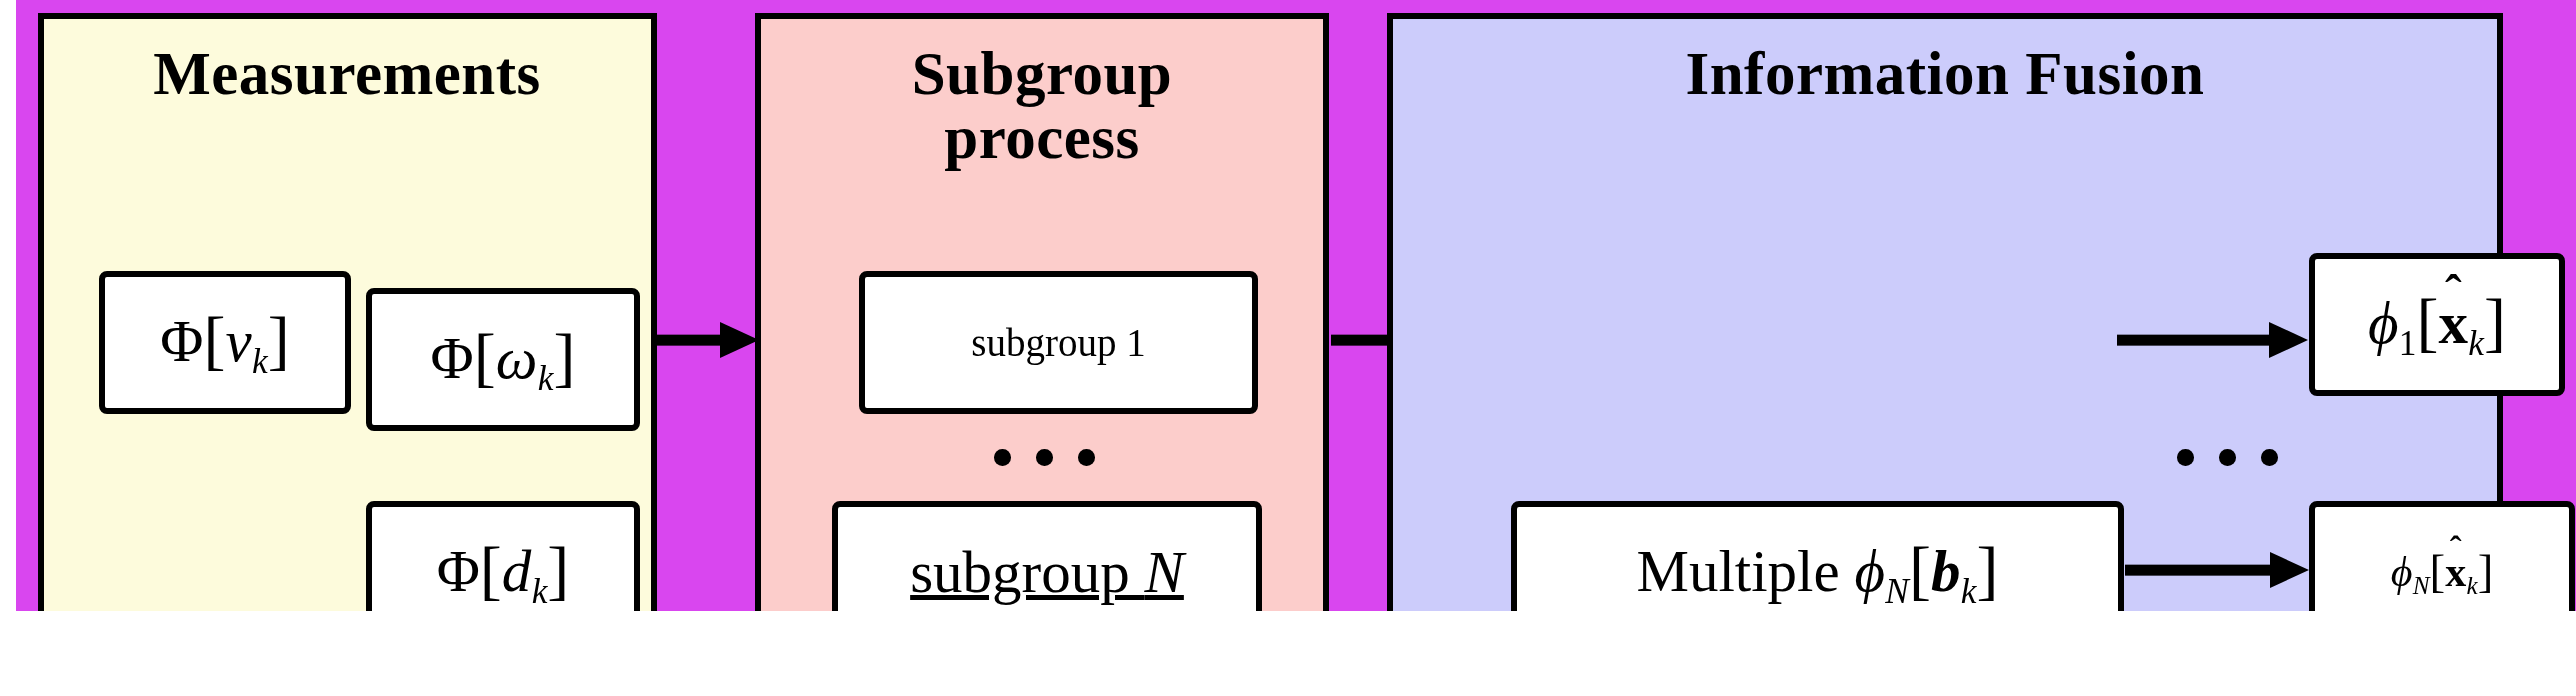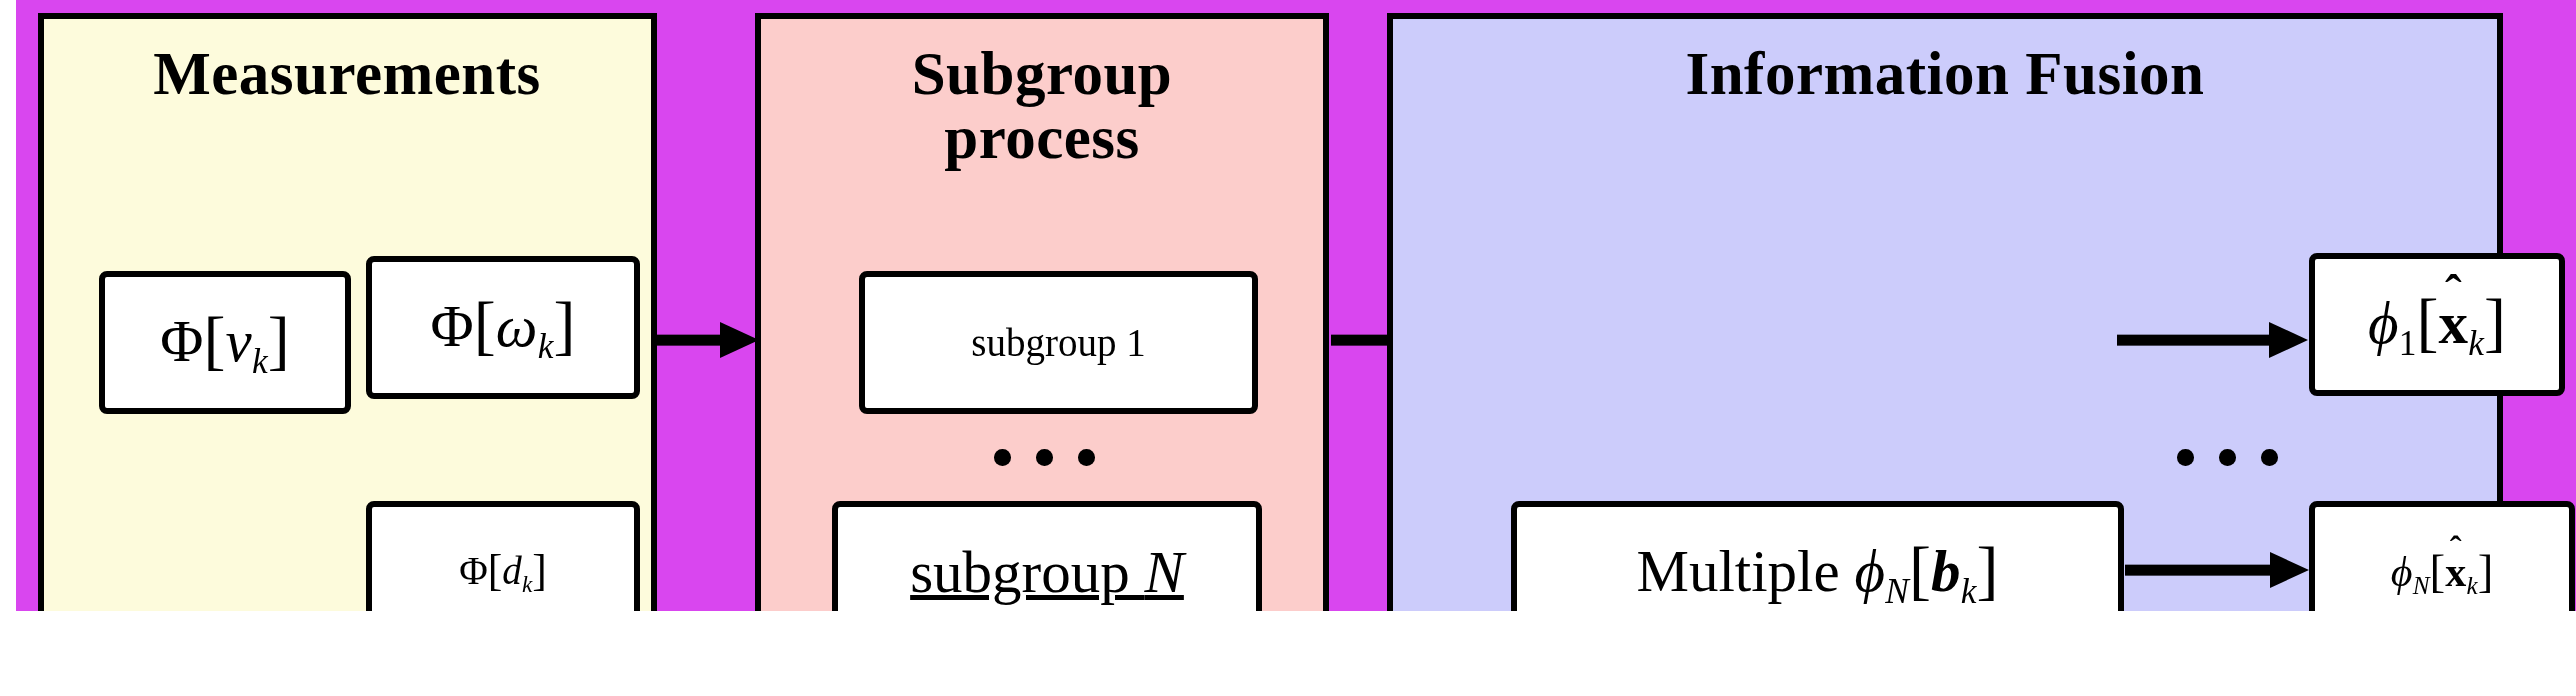--- a/index.html
+++ b/index.html
@@ -56,29 +56,29 @@
   <div class="panel" style="left:21.5px;top:12.7px;width:619px;height:672px;background:#FDFBDC;">
     <div class="panel-title" style="top:23.4px;font-size:61px;">Measurements</div>
   </div>
 
   <div class="node" style="left:83px;top:271px;width:252px;height:143px;">
     <span class="m" style="font-size:59px;">
       <span class="up">Φ</span><span class="brk">[</span><span class="it">v</span><span class="sub">k</span><span class="brk">]</span>
     </span>
   </div>
 
-  <div class="node" style="left:350px;top:256px;width:274px;height:143px;">
+  <div class="node" style="left:350px;top:288px;width:274px;height:143px;">
     <span class="m" style="font-size:59px;">
       <span class="up">Φ</span><span class="brk">[</span><span class="it">ω</span><span class="sub">k</span><span class="brk">]</span>
     </span>
   </div>
 
 
   <div class="node" style="left:350px;top:501px;width:274px;height:143px;">
-    <span class="m" style="font-size:39px;">
+    <span class="m" style="font-size:59px;">
       <span class="up">Φ</span><span class="brk">[</span><span class="it">d</span><span class="sub">k</span><span class="brk">]</span>
     </span>
   </div>
 
   <div class="arrow" style="left:641px;top:340px;width:102px;">
     <span class="shaft" style="width:70px;"></span>
     <span class="head"></span>
   </div>
 
   <div class="panel" style="left:739px;top:12.7px;width:574px;height:672px;background:#FCCDCB;">

